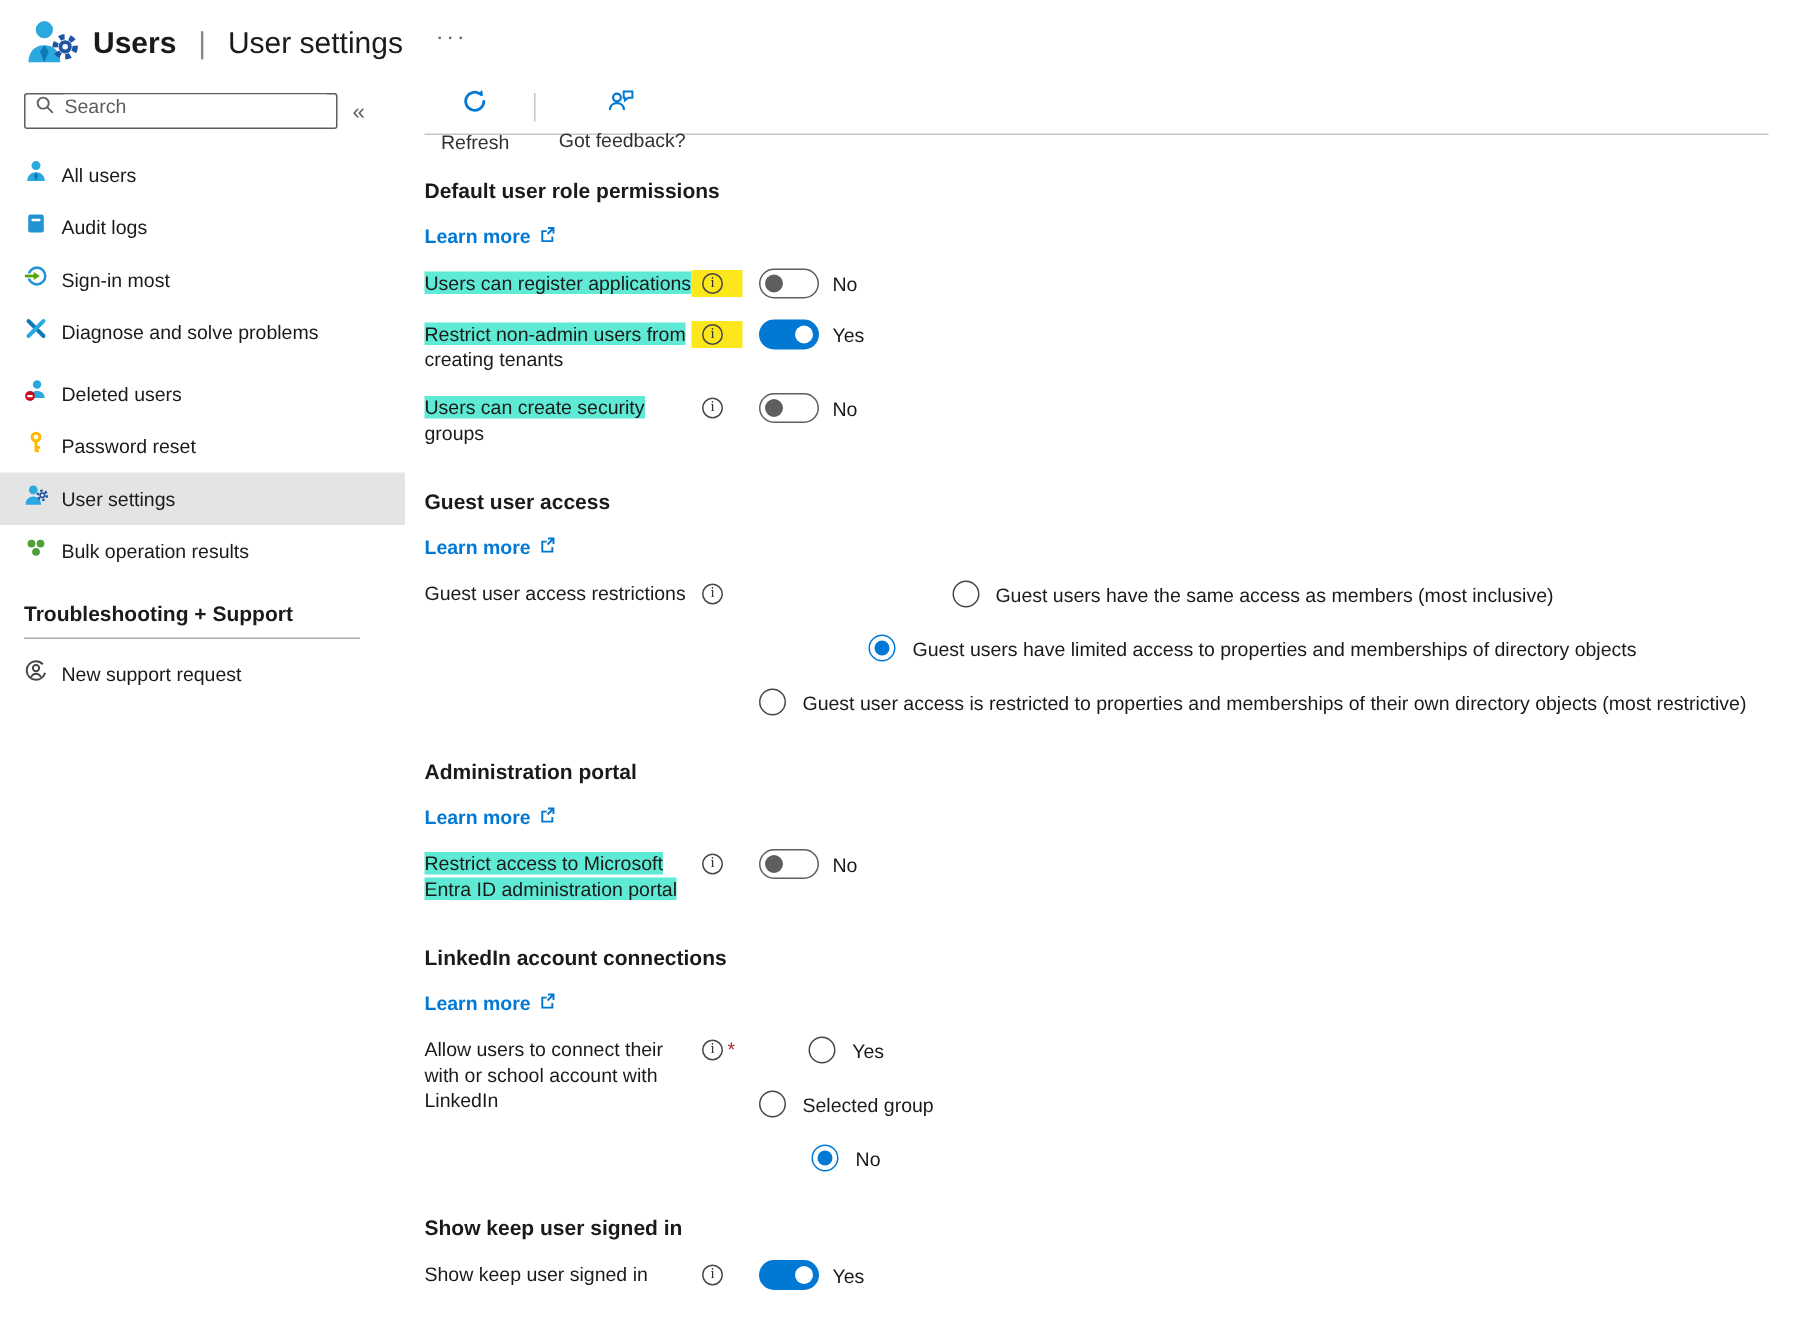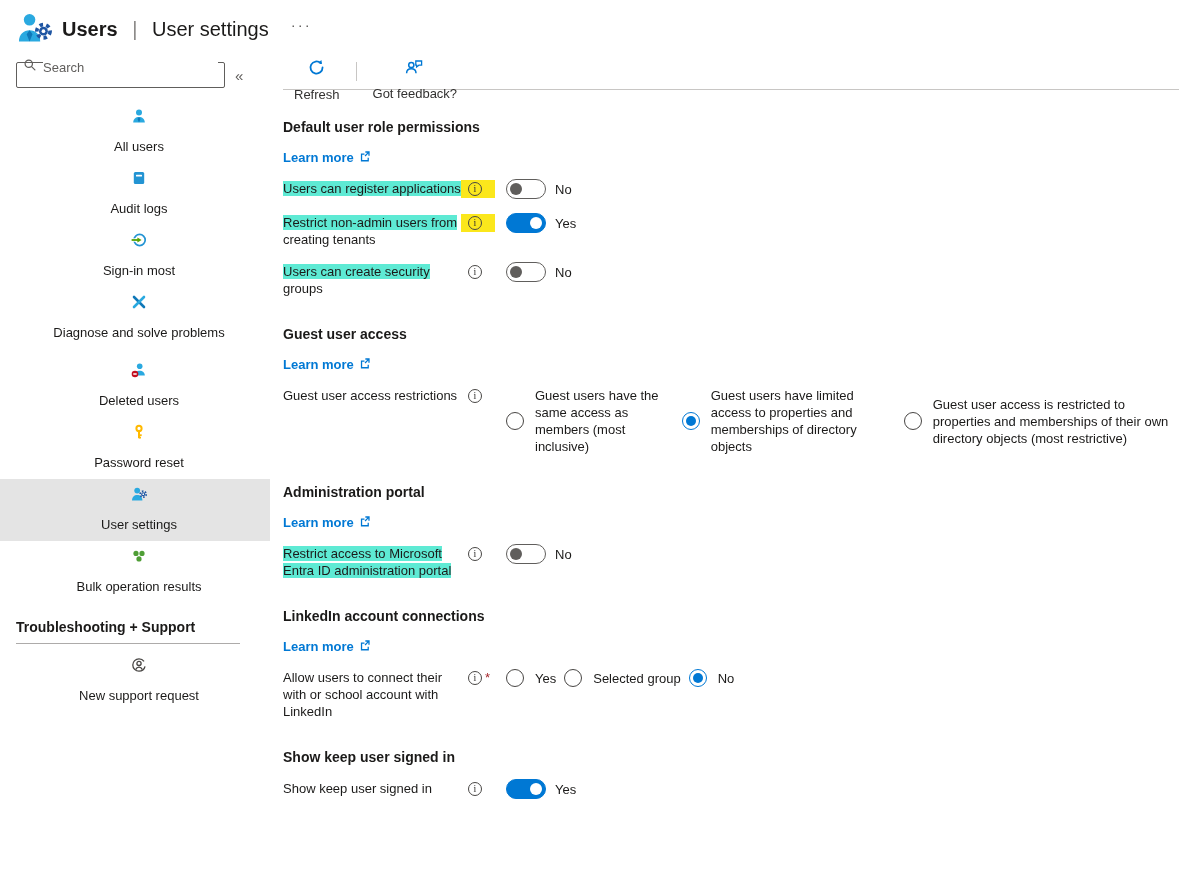--- a/index.html
+++ b/index.html
@@ -16,28 +16,28 @@
   .page-heading .bold { font-weight:700; }
   .page-heading .sep { color:#8a8886; font-weight:300; margin:0 9px; }
   .page-heading .rest { font-weight:400; }
   .more-btn { color:#605e5c; font-size:15px; letter-spacing:2px; margin:0 0 10px 22px; cursor:pointer; }
   
   .container { display:flex; align-items:stretch; height:820px; }
   
   .sidebar { width:270px; flex:none; padding-top:12px; }
   .search-row { display:flex; align-items:center; margin-left:16px; }
   .search-box { width:209px; height:24px; border:1px solid #605e5c; border-radius:2px;
-                display:flex; align-items:flex-end; padding:12px 6px; gap:6px; background:#fff; }
+                display:flex; align-items:flex-start; padding:0 6px; gap:6px; background:#fff; }
   .search-box input { border:none; outline:none; width:100%; font-size:13px; padding:0;
                       font-family:"Liberation Sans", sans-serif; color:#323130; }
   .search-box input::placeholder { color:#605e5c; }
   .collapse { color:#605e5c; font-size:15px; padding:0 10px; cursor:pointer; }
   .nav { margin-top:13px; }
   .nav-item { display:flex; align-items:center; gap:9px; padding:7px 8px 7px 16px;
-              font-size:13px; color:#1b1a19; cursor:pointer; line-height:18px;flex-direction:column; }
+              font-size:13px; color:#1b1a19; cursor:pointer; line-height:18px; }
   .nav-item.selected { background:#e4e4e4; }
   .nav-item svg { flex:none; }
   .group-title { font-size:14px; font-weight:700; color:#1b1a19;
                  margin:16px 30px 0 16px; padding-bottom:8px; border-bottom:1px solid #adabaa; }
   .group-items { margin-top:6px; }
   
   .main { flex:1; padding:10px 16px 0 13px; }
   .toolbar { display:flex; align-items:center; height:30px; border-bottom:1px solid #c8c6c4; padding-bottom:6px; }
   .tb-btn { display:flex; align-items:center; gap:8px; font-size:13px; color:#323130;
             padding:0 11px; cursor:pointer; height:26px;flex-direction:column; }
@@ -58,21 +58,21 @@
   .req { color:#a4262c; font-size:13px; line-height:14px; }
   .cell-control { margin-left:11px; display:flex; align-items:flex-start; gap:9px; }
   
   .toggle { width:40px; height:20px; border-radius:10px; position:relative; flex:none; cursor:pointer;
             background:#fff; border:1px solid #605e5c; margin-top:-1px; }
   .toggle .knob { position:absolute; left:3px; top:3px; width:12px; height:12px; border-radius:50%; background:#605e5c; }
   .toggle.on { background:#0078d4; border-color:#0078d4; }
   .toggle.on .knob { left:auto; right:3px; background:#fff; }
   .toggle-value { padding-top:1px; color:#1b1a19; }
   
-  .radio-group { display:flex; flex-direction:row; gap:8px;align-items:center; }
+  .radio-group { display:flex; flex-direction:column; gap:18px;align-items:center; }
   .radio-opt { display:flex; align-items:center; gap:11px; cursor:pointer; }
   .radio { width:18px; height:18px; border-radius:50%; border:1px solid #484644; flex:none;
            position:relative; background:#fff; }
   .radio.selected { border-color:#0078d4; }
   .radio.selected::after { content:""; position:absolute; inset:3px; border-radius:50%; background:#0078d4; }
   .radio-label { color:#1b1a19; }
 </style>
 </head>
 <body>
 

